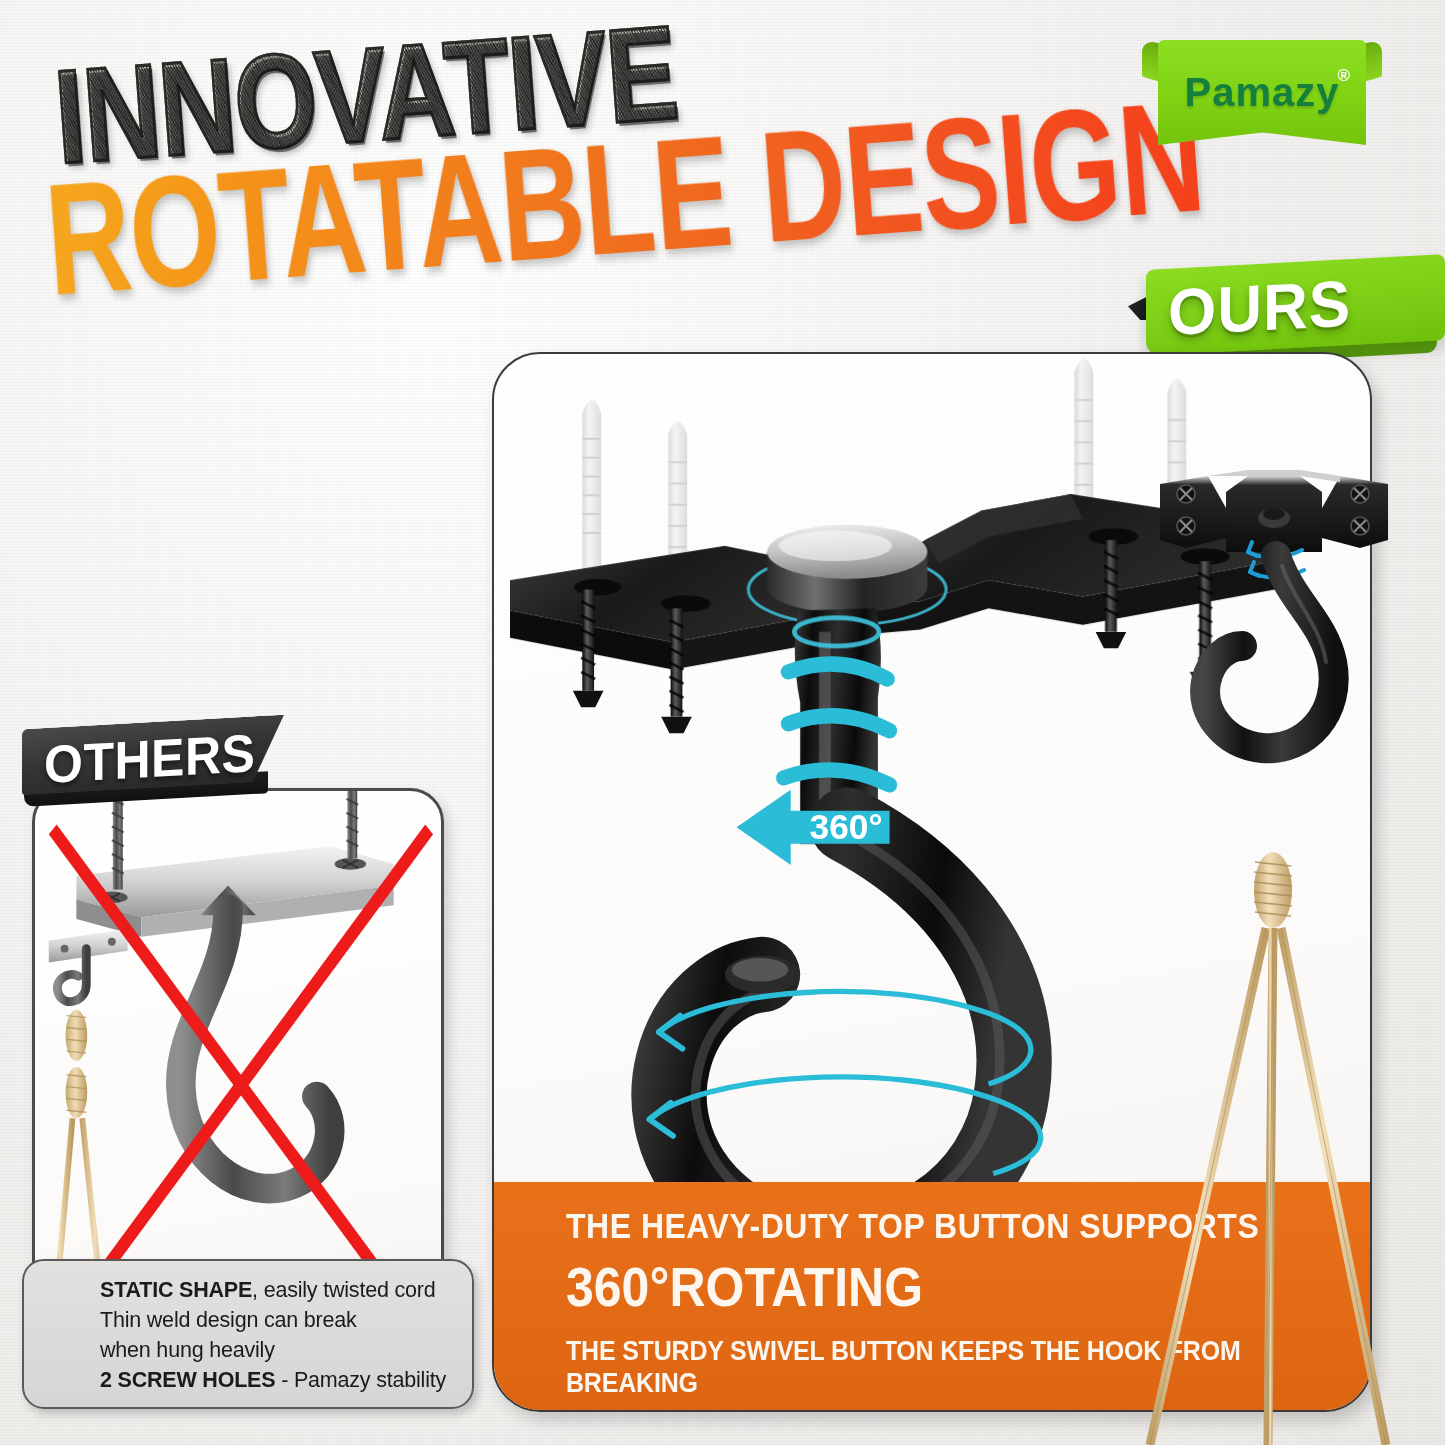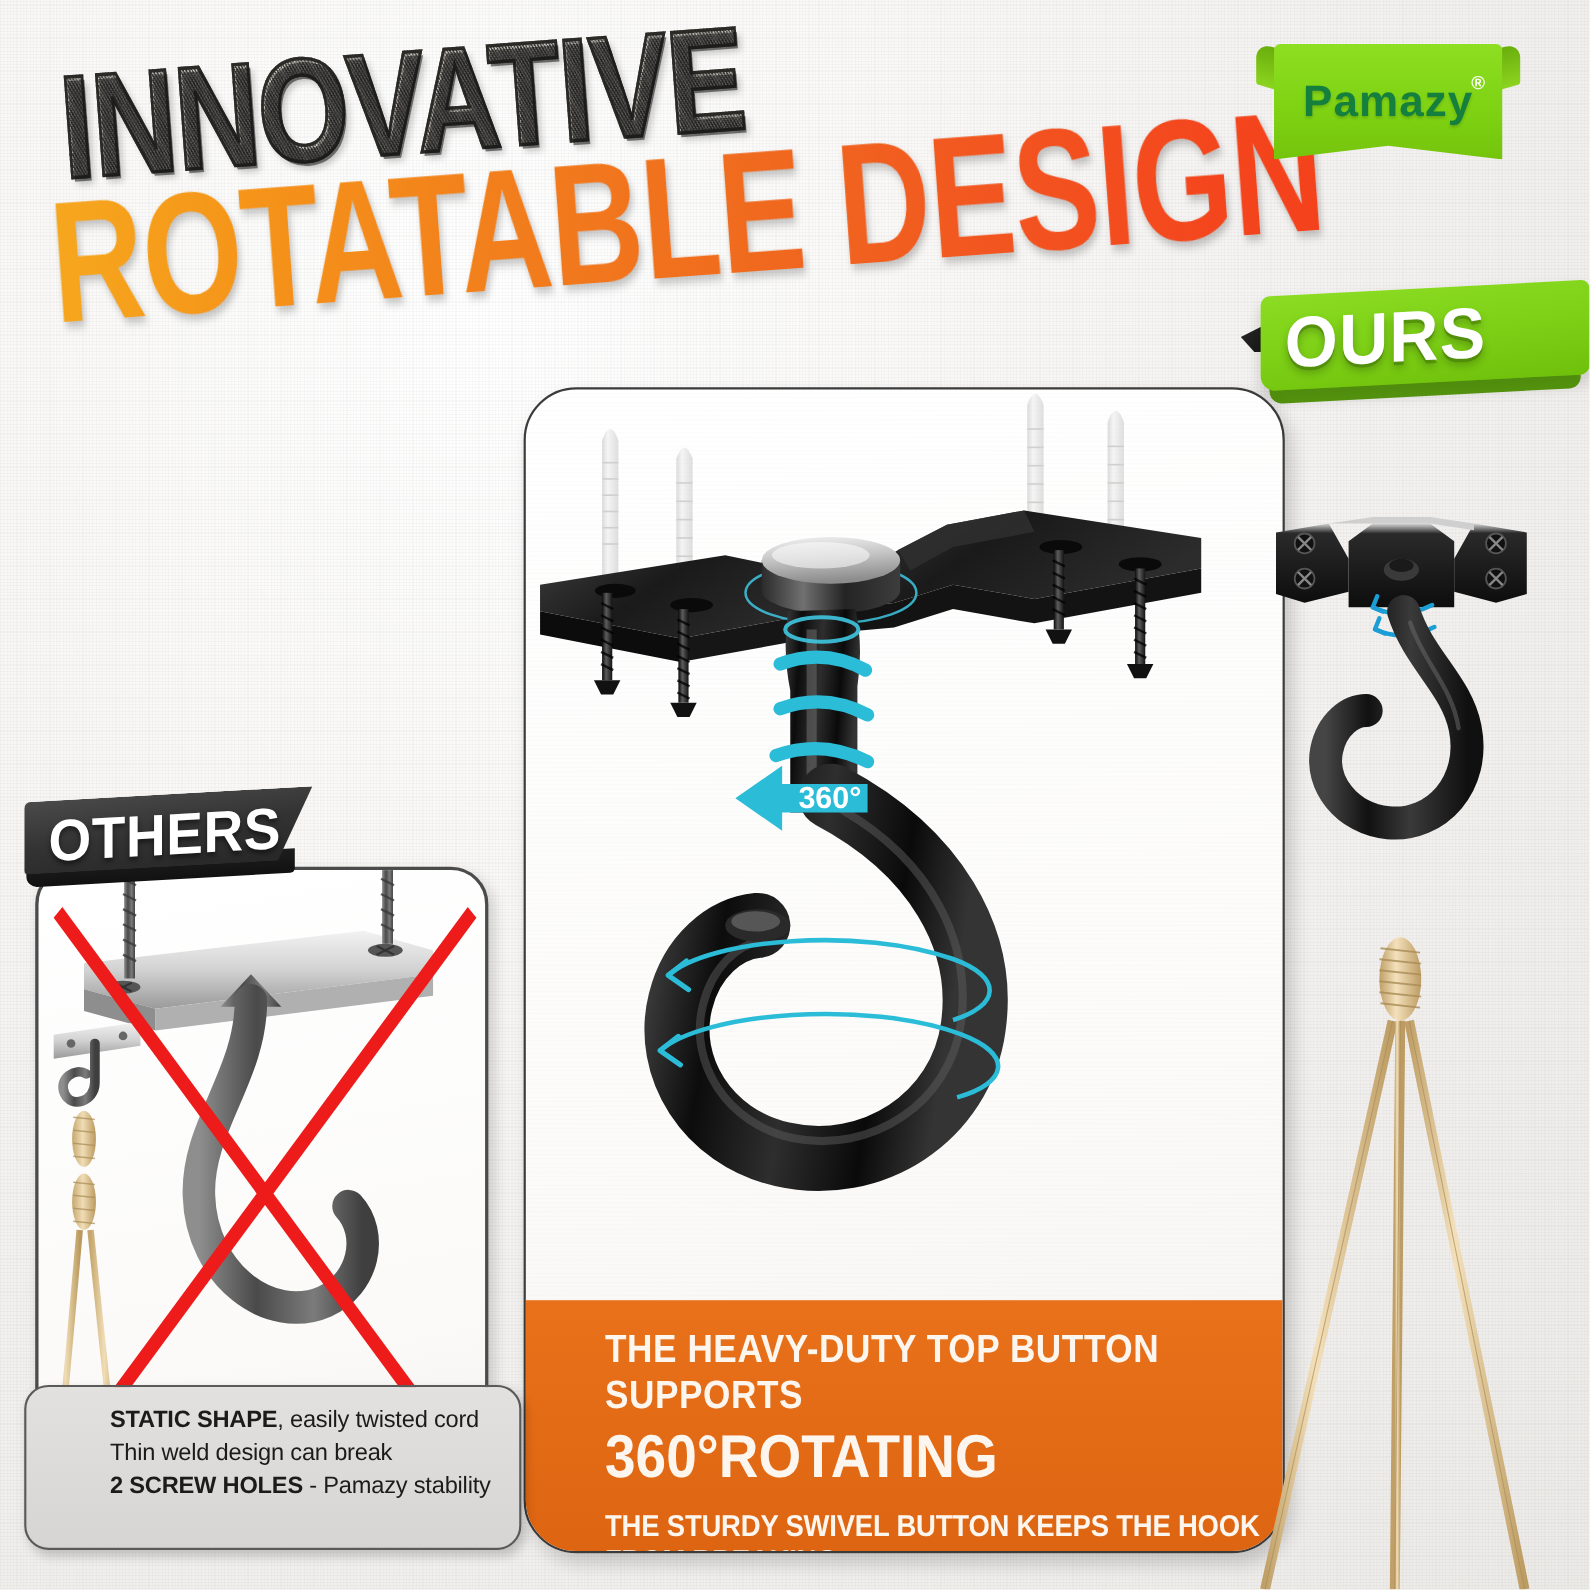--- a/index.html
+++ b/index.html
@@ -132,21 +132,21 @@
   }
   .others-text {
     position:absolute; left:30px; top:14px;
     font-size:50px; font-weight:bold; color:#fff; letter-spacing:.5px;
     transform: skewY(-3.2deg) scaleY(1.06);
     text-shadow:0 3px 5px rgba(0,0,0,.5);
   }
 
   
   #main-panel {
-    position:absolute; left:476px; top:352px; width:692px; height:1060px;
+    position:absolute; left:492px; top:352px; width:880px; height:1060px;
     border:2.5px solid #3b3b3b;
     border-radius:48px;
     background:
       repeating-linear-gradient(0deg, rgba(0,0,0,.012) 0 1px, rgba(255,255,255,0) 1px 4px),
       linear-gradient(170deg,#ffffff 0%, #fcfbfa 60%, #f4f2f0 100%);
     box-shadow: 6px 8px 16px rgba(0,0,0,.18);
     overflow:hidden;
   }
   .orange-band {
     position:absolute; left:0; right:0; bottom:0; height:228px;
@@ -634,19 +634,20 @@
       <path d="M396 34 L22 542 L30 552 L404 44 Z" fill="#ee1b1b"></path>
     </svg>
   </div>
 
   <div class="others-caption">
     <div class="oc-inner">
       <div class="oc-line">
         <b>STATIC SHAPE</b><span>, easily twisted cord</span>
       </div>
       <div class="oc-line">Thin weld design can break</div>
+      <div class="oc-line">when hung heavily</div>
       <div class="oc-line">
         <b>2 SCREW HOLES</b><span> - Pamazy stability</span>
       </div>
     </div>
   </div>
 
 </div>
 
 </body></html>

